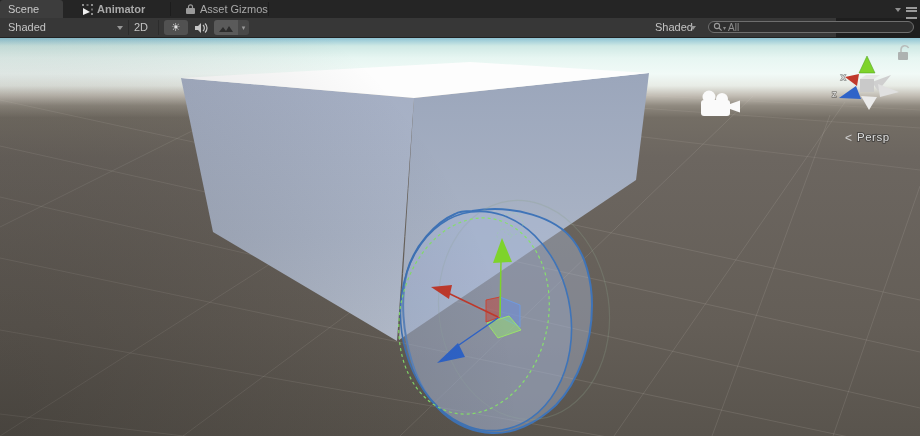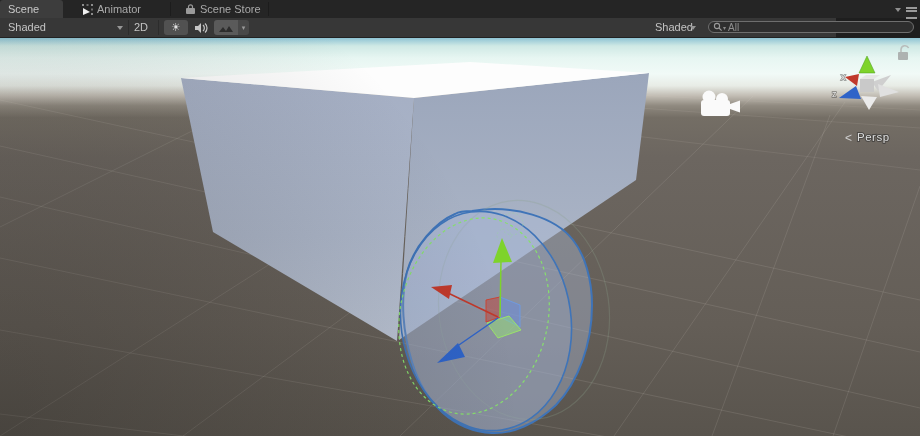--- a/index.html
+++ b/index.html
@@ -37,38 +37,38 @@
   svg text{font-family:"Liberation Sans","DejaVu Sans",sans-serif;}
 </style>
 </head>
 <body>
 <div id="app">
 
 <div id="tabbar">
   <div class="tab active" style="left:0;width:63px;">
     <span>Scene</span>
   </div>
-  <div class="tab" style="left:74px;">
+  <div class="tab" style="left:74px;font-weight:bold;">
     <svg width="11" height="11" viewBox="0 0 11 11">
       <rect x="0" y="0" width="2" height="2" fill="#8d8d8d"></rect>
           <rect x="9" y="0" width="2" height="2" fill="#8d8d8d"></rect>
       <rect x="9" y="9" width="2" height="2" fill="#8d8d8d"></rect>
           <rect x="4.5" y="0" width="2" height="2" fill="#6f6f6f"></rect>
       <rect x="9" y="4.5" width="2" height="2" fill="#6f6f6f"></rect>
       <path d="M1,4 L8,8 L1,11 Z" fill="#f0f0f0"></path>
     </svg>
     <span>Animator</span>
   </div>
   <div class="tab-divider" style="left:170px;"></div>
   <div class="tab" style="left:177px;">
     <svg width="11" height="11" viewBox="0 0 11 11">
       <path d="M3.5,4 V2.8 A2,2 0 0 1 7.5,2.8 V4" fill="none" stroke="#9a9a9a" stroke-width="1.2"></path>
       <rect x="1" y="4" width="9" height="6" rx="1" fill="#9a9a9a"></rect>
     </svg>
-    <span>Scene Store</span>
+    <span>Asset Gizmos</span>
   </div>
   <div class="tab-divider" style="left:268px;"></div>
   <div class="win-dd" style="left:895px;"></div>
   <div class="win-menu" style="left:906px;"></div>
 </div>
 
 <div id="toolbar">
   <div class="tbtxt" style="left:8px;">Shaded</div>
   <div class="dd-arrow" style="left:117px;top:8px;"></div>
   <div class="tb-sep" style="left:128px;"></div>

